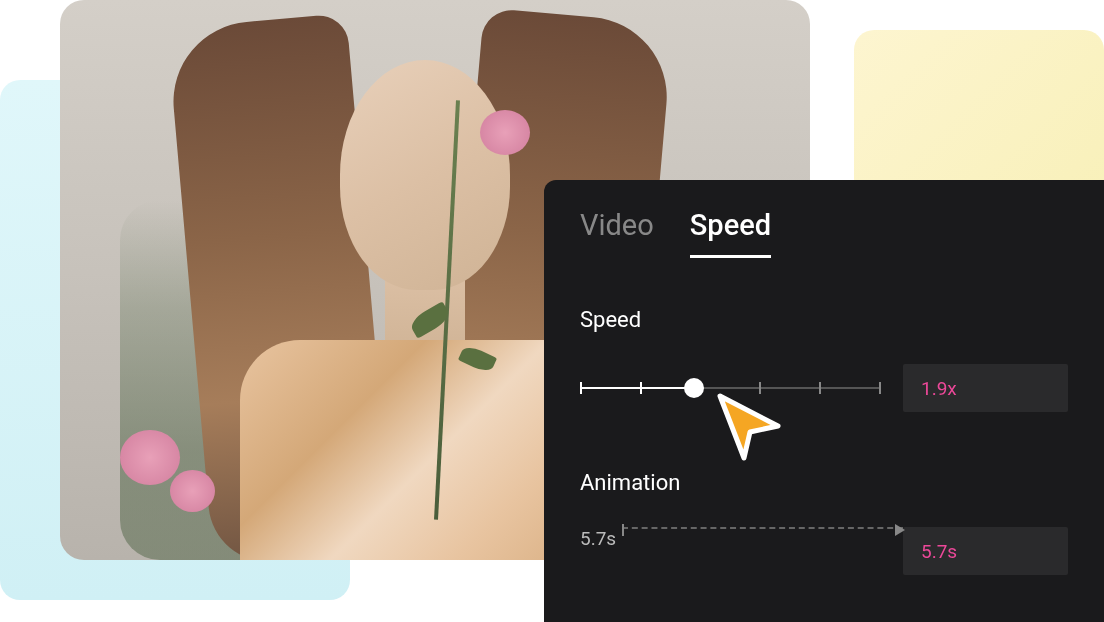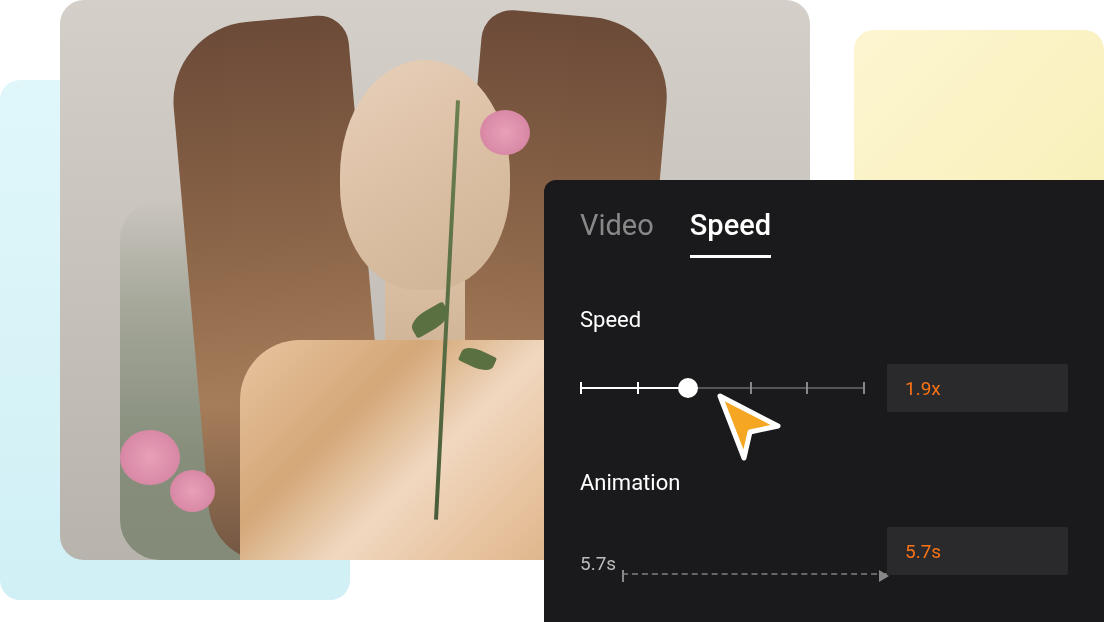--- a/index.html
+++ b/index.html
@@ -244,33 +244,33 @@
       left: 38%;
       top: 50%;
       transform: translate(-50%, -50%);
       width: 20px;
       height: 20px;
       background: #fff;
       border-radius: 50%;
       cursor: pointer;
     }
     .value-box {
-      width: 181px;
+      width: 165px;
       height: 48px;
       background: #2a2a2c;
       display: flex;
       align-items: center;
       padding: 0 18px;
       font-size: 19px;
-      color: #f97316;
+      color: #ec4899;
       border-radius: 2px;
     }
     .duration-row {
       display: flex;
-      align-items: flex-end;
+      align-items: flex-start;
       margin-bottom: 48px;
     }
     .duration-label-inline {
       font-size: 19px;
       color: #bbb;
       min-width: 42px;
     }
     .dashed-line {
       flex: 1;
       height: 0;

